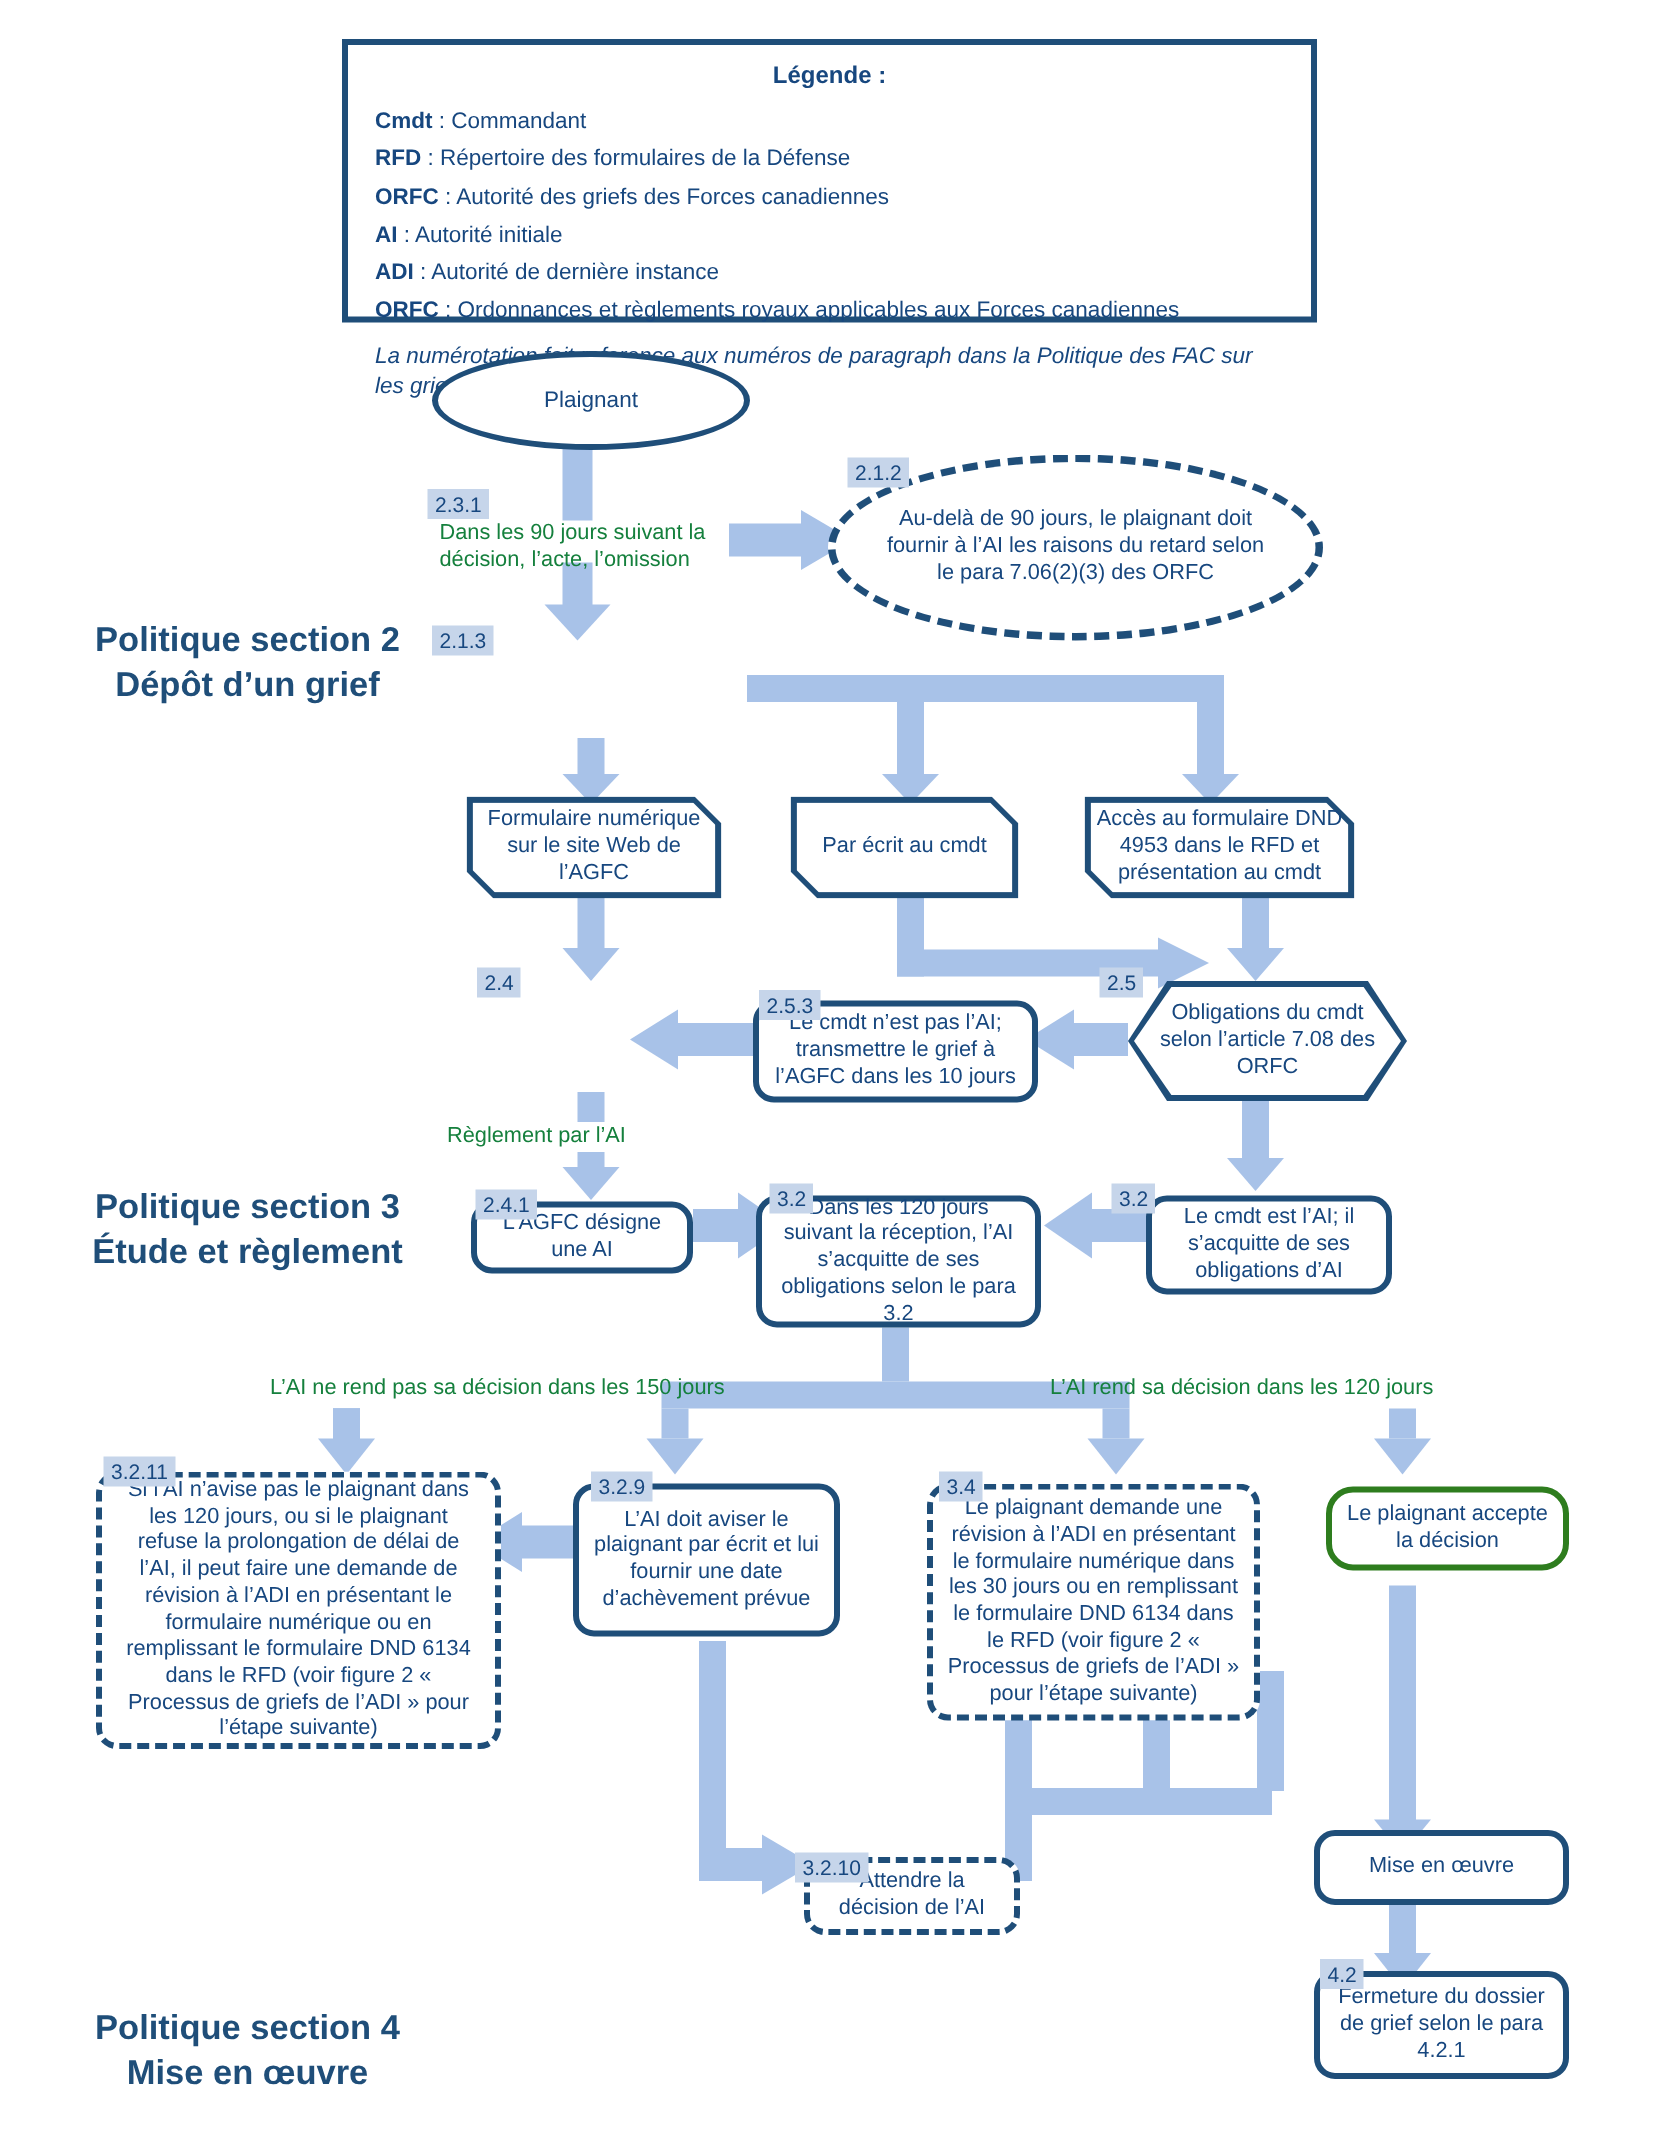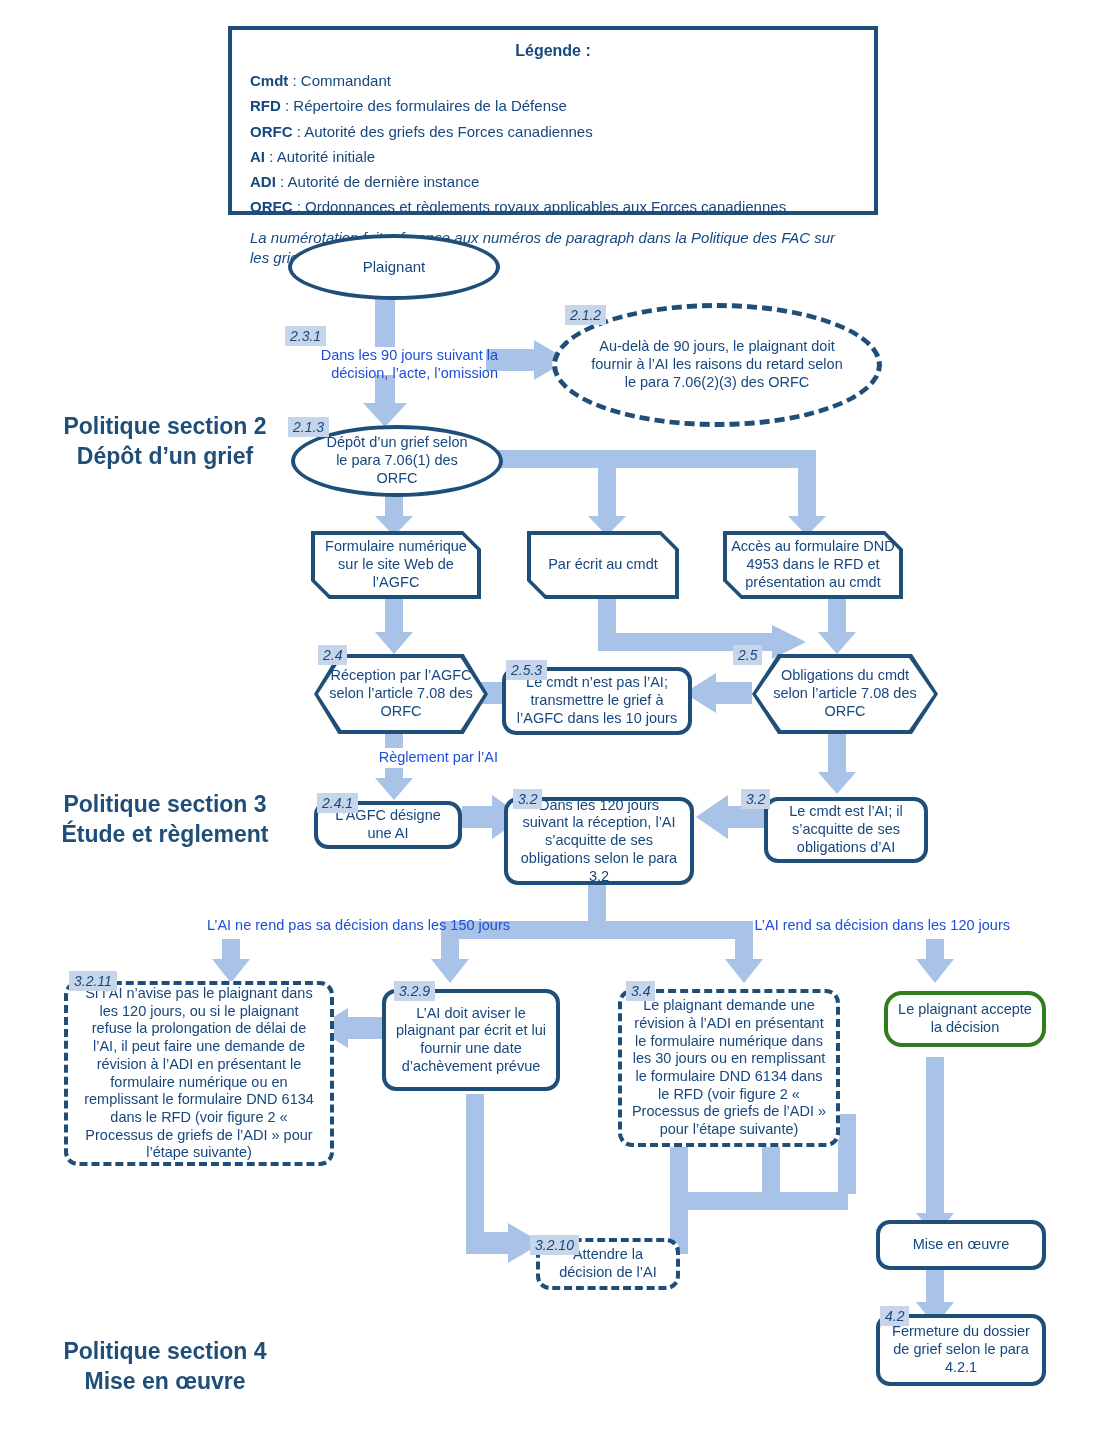--- a/index.html
+++ b/index.html
@@ -52,25 +52,25 @@
   }
   .hex .inner{
     position:absolute;left:4px;top:4px;right:4px;bottom:4px;background:#ffffff;
     clip-path:polygon(14% 0, 86% 0, 100% 50%, 86% 100%, 14% 100%, 0 50%);
   }
   .hex .t{position:relative;z-index:2;width:100%;}
 
   
   .ptag{
     position:absolute;z-index:5;background:#c6d5ea;color:#17477f;
-    font-size:14px;line-height:18px;padding:1px 5px;white-space:nowrap;font-style:italic;
-  }
-
-  
-  .lbl{position:absolute;z-index:4;color:#1d4ed8;text-align:right;line-height:1.25;}
+    font-size:14px;line-height:18px;padding:1px 5px;white-space:nowrap;
+  }
+
+  
+  .lbl{position:absolute;z-index:4;color:#15803d;text-align:left;line-height:1.25;}
 
   
   .sect{
     position:absolute;z-index:4;color:#1f4e79;font-weight:bold;font-size:23px;
     line-height:1.3;text-align:center;width:260px;left:35px;
   }
 
   
   #legend{
     position:absolute;left:228px;top:26px;width:650px;height:189px;z-index:3;
@@ -213,48 +213,40 @@
 
   <div class="ptag" style="left:285px;top:326px;">2.3.1</div>
   <div class="lbl" style="left:293px;top:346px;width:205px;font-size:14.5px;">Dans les 90 jours suivant la décision, l’acte, l’omission</div>
 
   <div class="ptag" style="left:565px;top:305px;">2.1.2</div>
   <div class="node ell-dash" style="left:552px;top:303px;width:330px;height:124px;font-size:14.5px;">
     <span class="t" style="padding:0 34px;">Au-delà de 90 jours, le plaignant doit fournir à l’AI les raisons du retard selon le para 7.06(2)(3) des ORFC</span>
   </div>
 
   <div class="ptag" style="left:288px;top:417px;">2.1.3</div>
-  <div class="node ell" style="left:291px;top:425px;width:212px;height:72px;font-size:14.5px;">
-    <span class="t" style="padding:0 26px;">Dépôt d’un grief selon le para 7.06(1) des ORFC</span>
-  </div>
 
   <div class="node bevel" style="left:311px;top:531px;width:170px;height:68px;font-size:14.5px;">
     <div class="outer"></div>
     <div class="inner"></div>
     <span class="t">Formulaire numérique sur le site Web de l’AGFC</span>
   </div>
 
   <div class="node bevel" style="left:527px;top:531px;width:152px;height:68px;font-size:14.5px;">
     <div class="outer"></div>
     <div class="inner"></div>
     <span class="t">Par écrit au cmdt</span>
   </div>
 
   <div class="node bevel" style="left:723px;top:531px;width:180px;height:68px;font-size:14.5px;">
     <div class="outer"></div>
     <div class="inner"></div>
     <span class="t">Accès au formulaire DND 4953 dans le RFD et présentation au cmdt</span>
   </div>
 
   <div class="ptag" style="left:318px;top:645px;">2.4</div>
-  <div class="node hex" style="left:314px;top:654px;width:174px;height:80px;font-size:14.5px;">
-    <div class="outer"></div>
-    <div class="inner"></div>
-    <span class="t" style="padding:0 14px;">Réception par l’AGFC selon l’article 7.08 des ORFC</span>
-  </div>
 
   <div class="ptag" style="left:506px;top:660px;">2.5.3</div>
   <div class="node rrect" style="left:502px;top:667px;width:190px;height:68px;font-size:14.5px;">
     <span class="t">Le cmdt n’est pas l’AI; transmettre le grief à l’AGFC dans les 10 jours</span>
   </div>
 
   <div class="ptag" style="left:733px;top:645px;">2.5</div>
   <div class="node hex" style="left:752px;top:654px;width:186px;height:80px;font-size:14.5px;">
     <div class="outer"></div>
     <div class="inner"></div>

